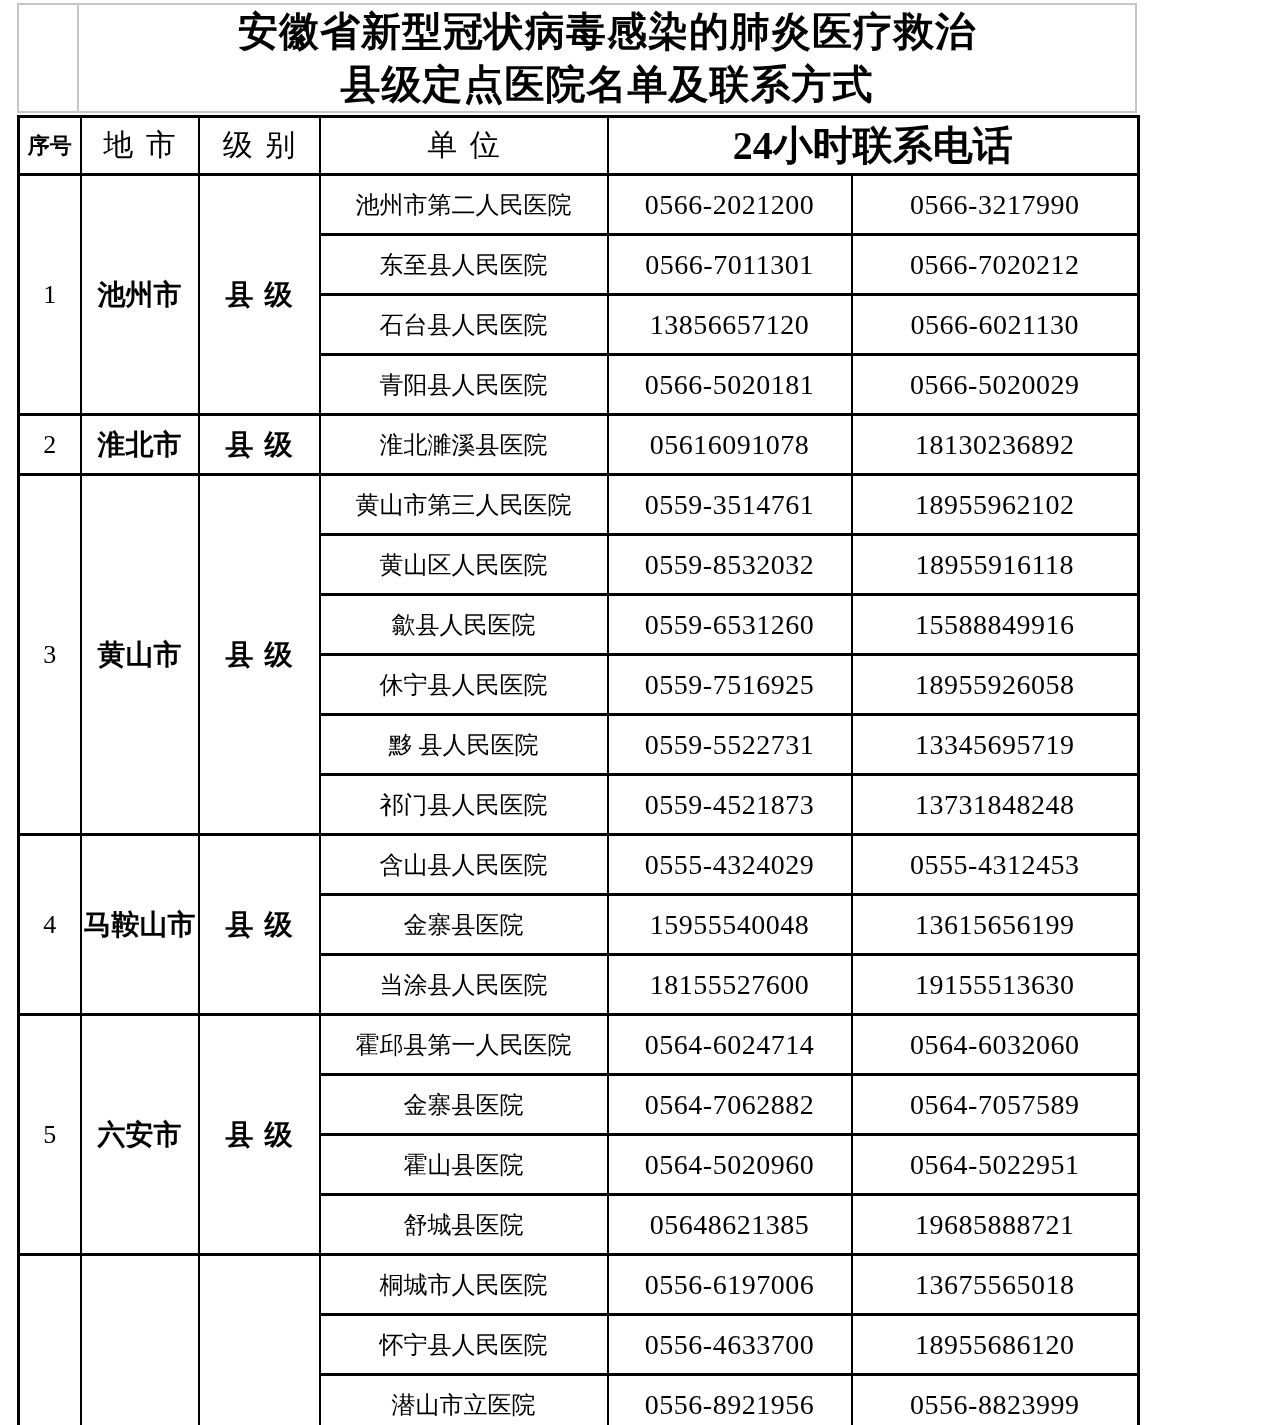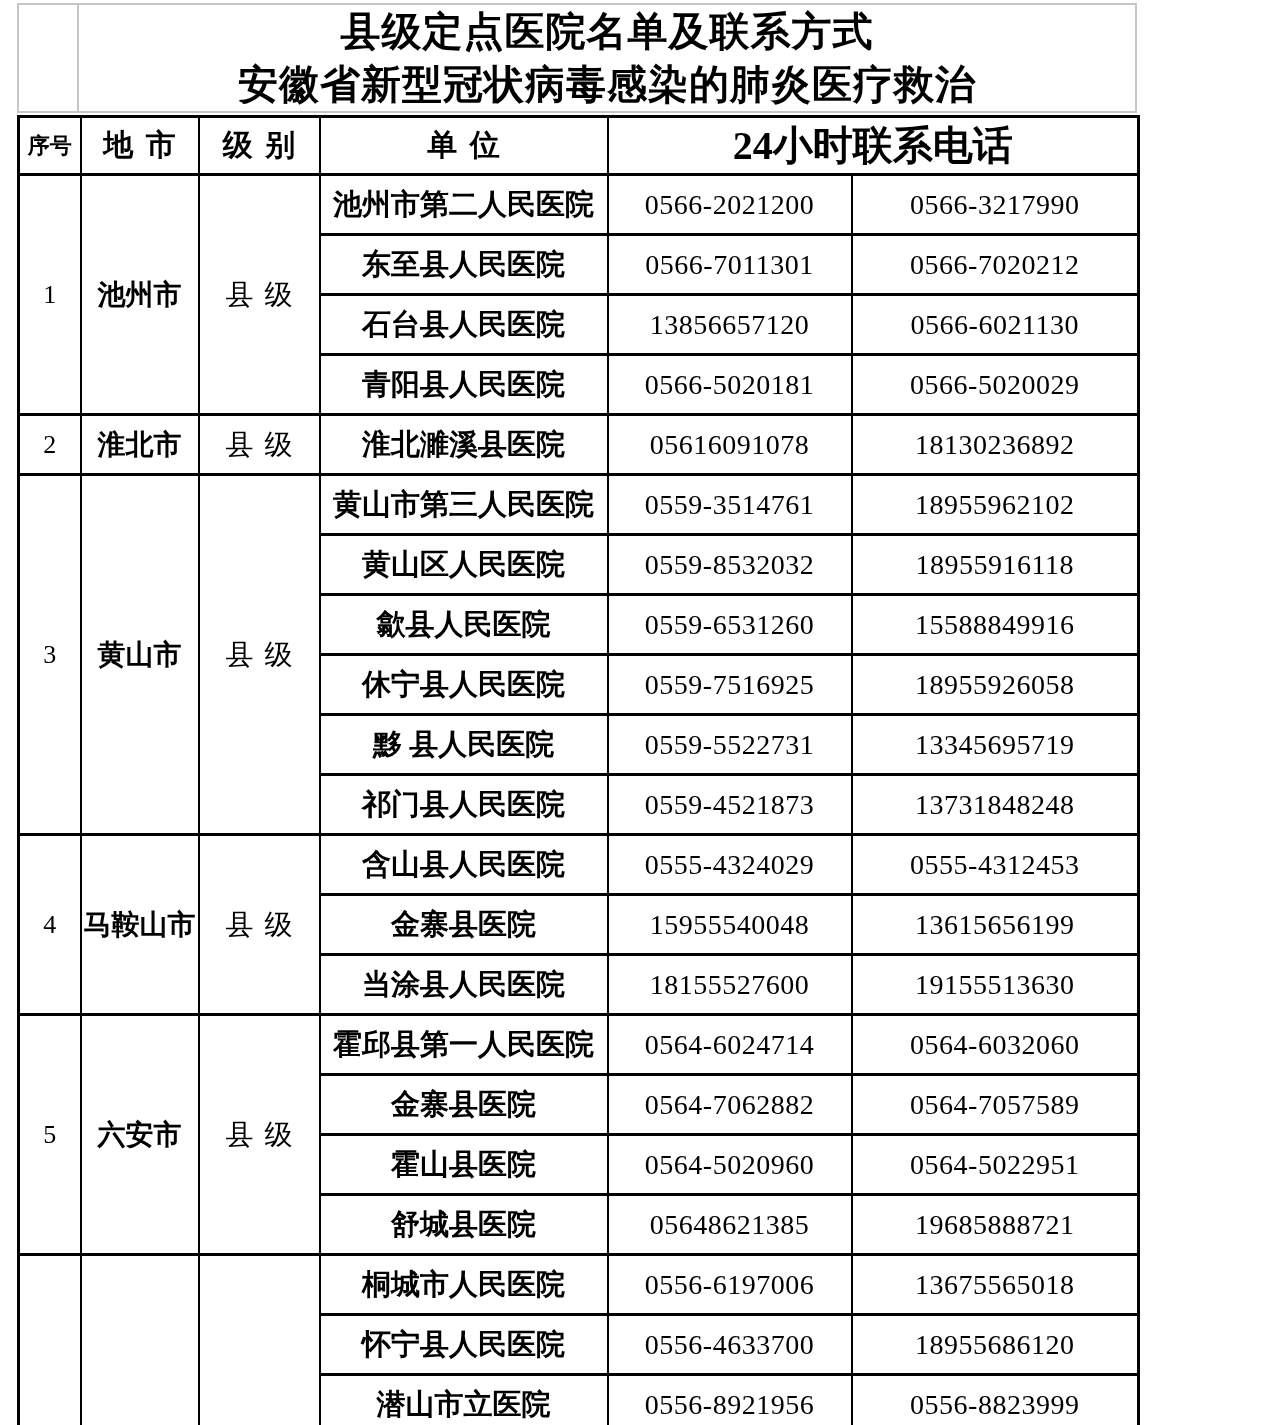--- a/index.html
+++ b/index.html
@@ -64,39 +64,39 @@
     border: 2px solid #000000;
     border-top-width: 3px;
     border-bottom-width: 3px;
     padding: 0;
     text-align: center;
     vertical-align: middle;
     overflow: hidden;
   }
   thead tr { height: 55px; }
   tbody tr { height: 60px; }
-  .h-label { font-size: 30px; font-weight: bold; word-spacing: 5px; }
+  .h-label { font-size: 30px; font-weight: normal; word-spacing: 5px; }
   .h-no    { font-size: 22px; font-weight: bold; }
   .h-phone { font-size: 40px; font-weight: bold; margin-left: 11px; }
   .c-no    { font-size: 26px; font-weight: normal; }
   .c-city  { font-size: 28px; font-weight: bold; word-spacing: 4px; }
-  .c-level { font-size: 28px; font-weight: normal; word-spacing: 4px; }
-  .c-unit  { font-size: 29px; font-weight: bold; }
+  .c-level { font-size: 28px; font-weight: bold; word-spacing: 4px; }
+  .c-unit  { font-size: 24px; font-weight: normal; }
   .c-phone { font-size: 28px; font-weight: normal; letter-spacing: 0.5px; }
 </style>
 </head>
 <body>
 
 <div class="sheet">
 
   <div class="title-block">
     <div class="title-corner"></div>
     <div class="title-cell">
+      <div class="title-line">安徽省新型冠状病毒感染的肺炎医疗救治</div>
       <div class="title-line">县级定点医院名单及联系方式</div>
-      <div class="title-line">安徽省新型冠状病毒感染的肺炎医疗救治</div>
     </div>
   </div>
 
   <table class="hospital">
     <colgroup>
       <col style="width:62px">
       <col style="width:118px">
       <col style="width:121px">
       <col style="width:288px">
       <col style="width:244px">

